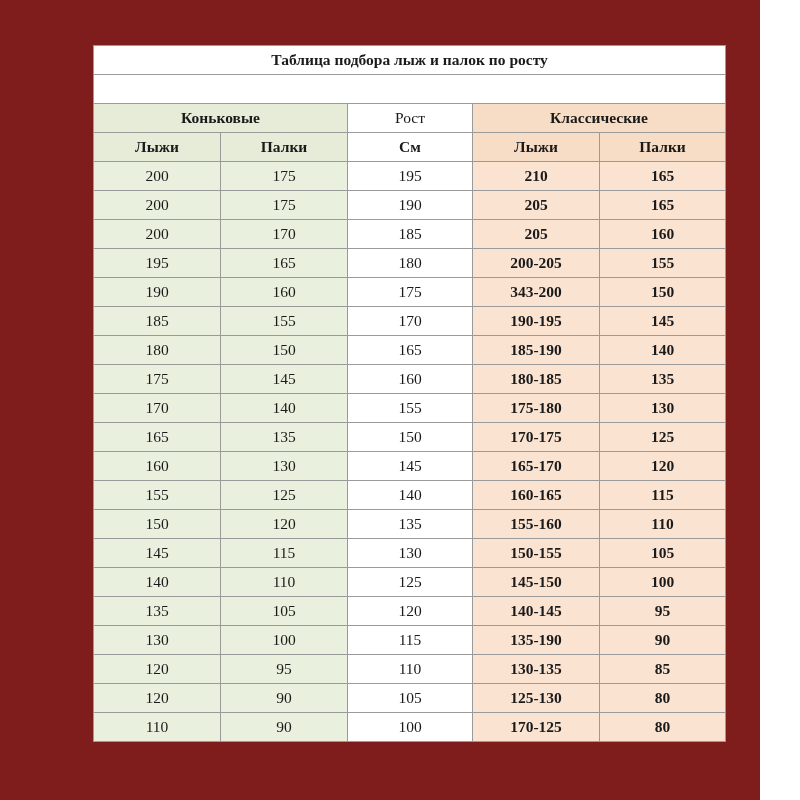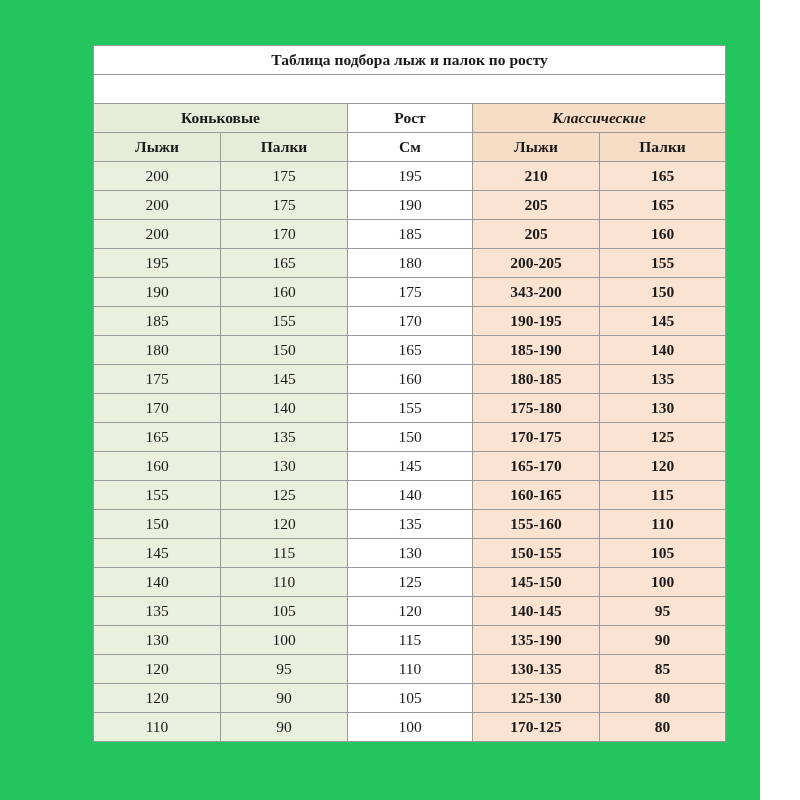--- a/index.html
+++ b/index.html
@@ -7,21 +7,21 @@
     padding: 0;
     width: 800px;
     height: 800px;
     background: #ffffff;
     font-family: "Liberation Serif", serif;
   }
   #sheet {
     width: 760px;
     height: 800px;
     position: relative;
-    background: #22c55e;
+    background: #7f1d1d;
     box-sizing: border-box;
   }
   table.ski {
     position: absolute;
     left: 93px;
     top: 45px;
     width: 632px;
     border-collapse: collapse;
     table-layout: fixed;
   }
@@ -48,30 +48,29 @@
   }
   .grp-skate {
     background: #e6ecd8;
     font-weight: bold;
     font-size: 16.5px;
     height: 32px;
     margin-top: 36px;
   }
   .grp-height {
     background: #ffffff;
-    font-weight: bold;
+    font-weight: normal;
     font-size: 16.5px;
     height: 32px;
   }
   .grp-classic {
     background: #f8ddc6;
     font-weight: bold;
     font-size: 16.5px;
     height: 32px;
-    font-style: italic;
   }
   .sub-skate {
     background: #e6ecd8;
     font-weight: bold;
     font-size: 15.5px;
     height: 30px;
   }
   .sub-height {
     background: #ffffff;
     font-weight: bold;

